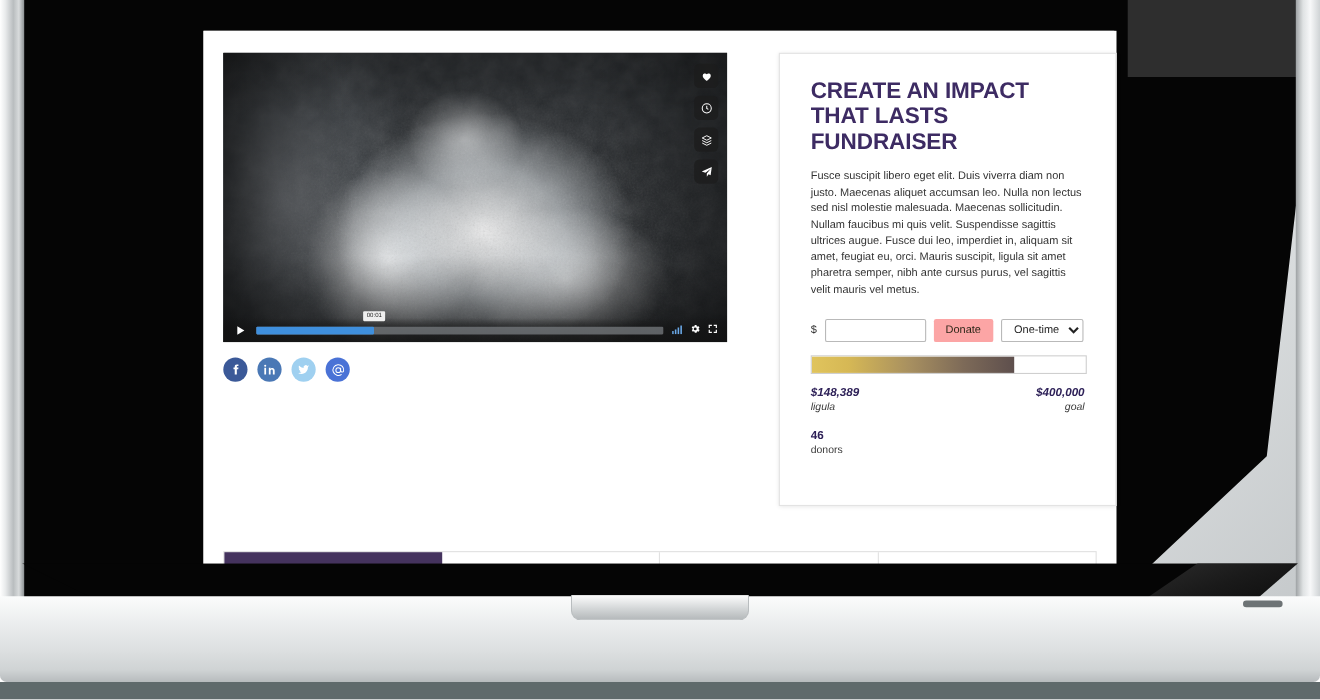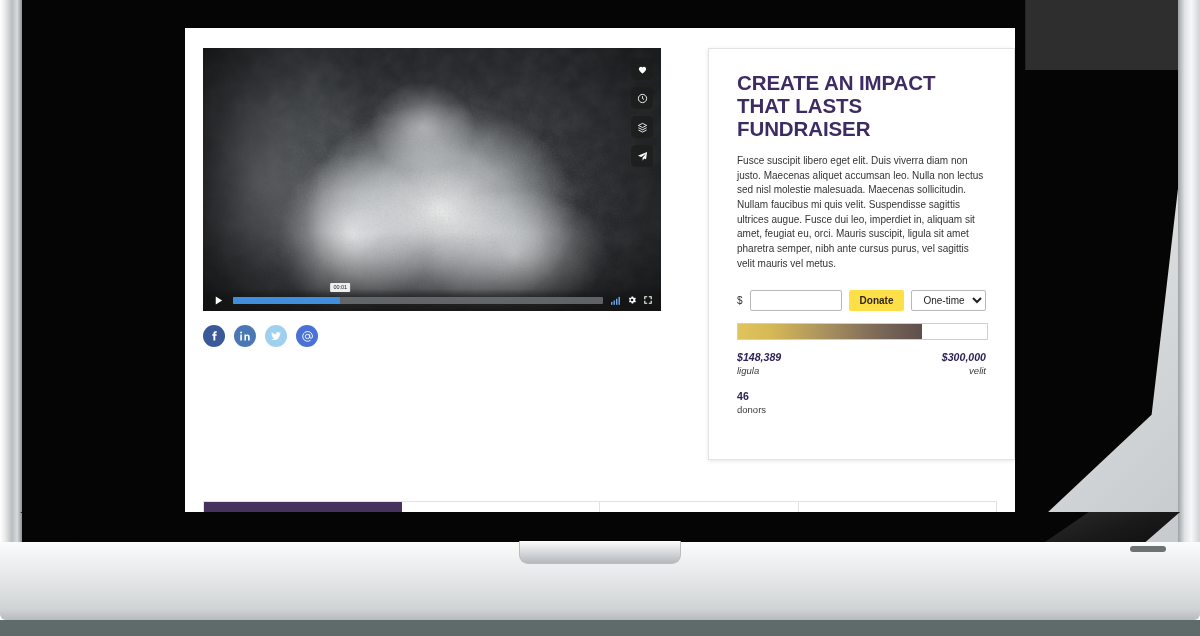--- a/index.html
+++ b/index.html
@@ -163,22 +163,22 @@
 
   .donate-row{display:flex;align-items:center;gap:7px;margin-bottom:12px;}
   .dollar{color:#2f2f2f;font-size:10px;}
   .amount-input{
     width:92px;height:21px;box-sizing:border-box;
     border:1px solid #b9b9b9;background:#fff;border-radius:2px;
     font-family:"Liberation Sans", sans-serif;font-size:10px;padding:0 5px;color:#222;
   }
   .donate-btn{
     height:21px;padding:0 11px;border:none;border-radius:2px;
-    background:#fde047;color:#2d2618;
-    font-family:"Liberation Sans", sans-serif;font-size:10px;font-weight:bold;
+    background:#fca5a5;color:#2d2618;
+    font-family:"Liberation Sans", sans-serif;font-size:10px;font-weight:normal;
     cursor:pointer;
   }
   .freq-select{
     height:21px;box-sizing:border-box;
     border:1px solid #b9b9b9;border-radius:2px;background:#fff;
     font-family:"Liberation Sans", sans-serif;font-size:10px;color:#222;
     padding:0 4px 0 7px;cursor:pointer;
   }
 
   .progress{
@@ -358,22 +358,22 @@
           <div class="progress">
             <div class="progress-fill" style="width: 74%;"></div>
           </div>
 
           <div class="stats">
             <div>
               <div class="stat-val">$148,389</div>
               <div class="stat-lbl">ligula</div>
             </div>
             <div class="stat-right">
-              <div class="stat-val">$300,000</div>
-              <div class="stat-lbl">velit</div>
+              <div class="stat-val">$400,000</div>
+              <div class="stat-lbl">goal</div>
             </div>
           </div>
 
           <div>
             <div class="stat-val">46</div>
             <div class="stat-lbl">donors</div>
           </div>
         </div>
       </div>
 

